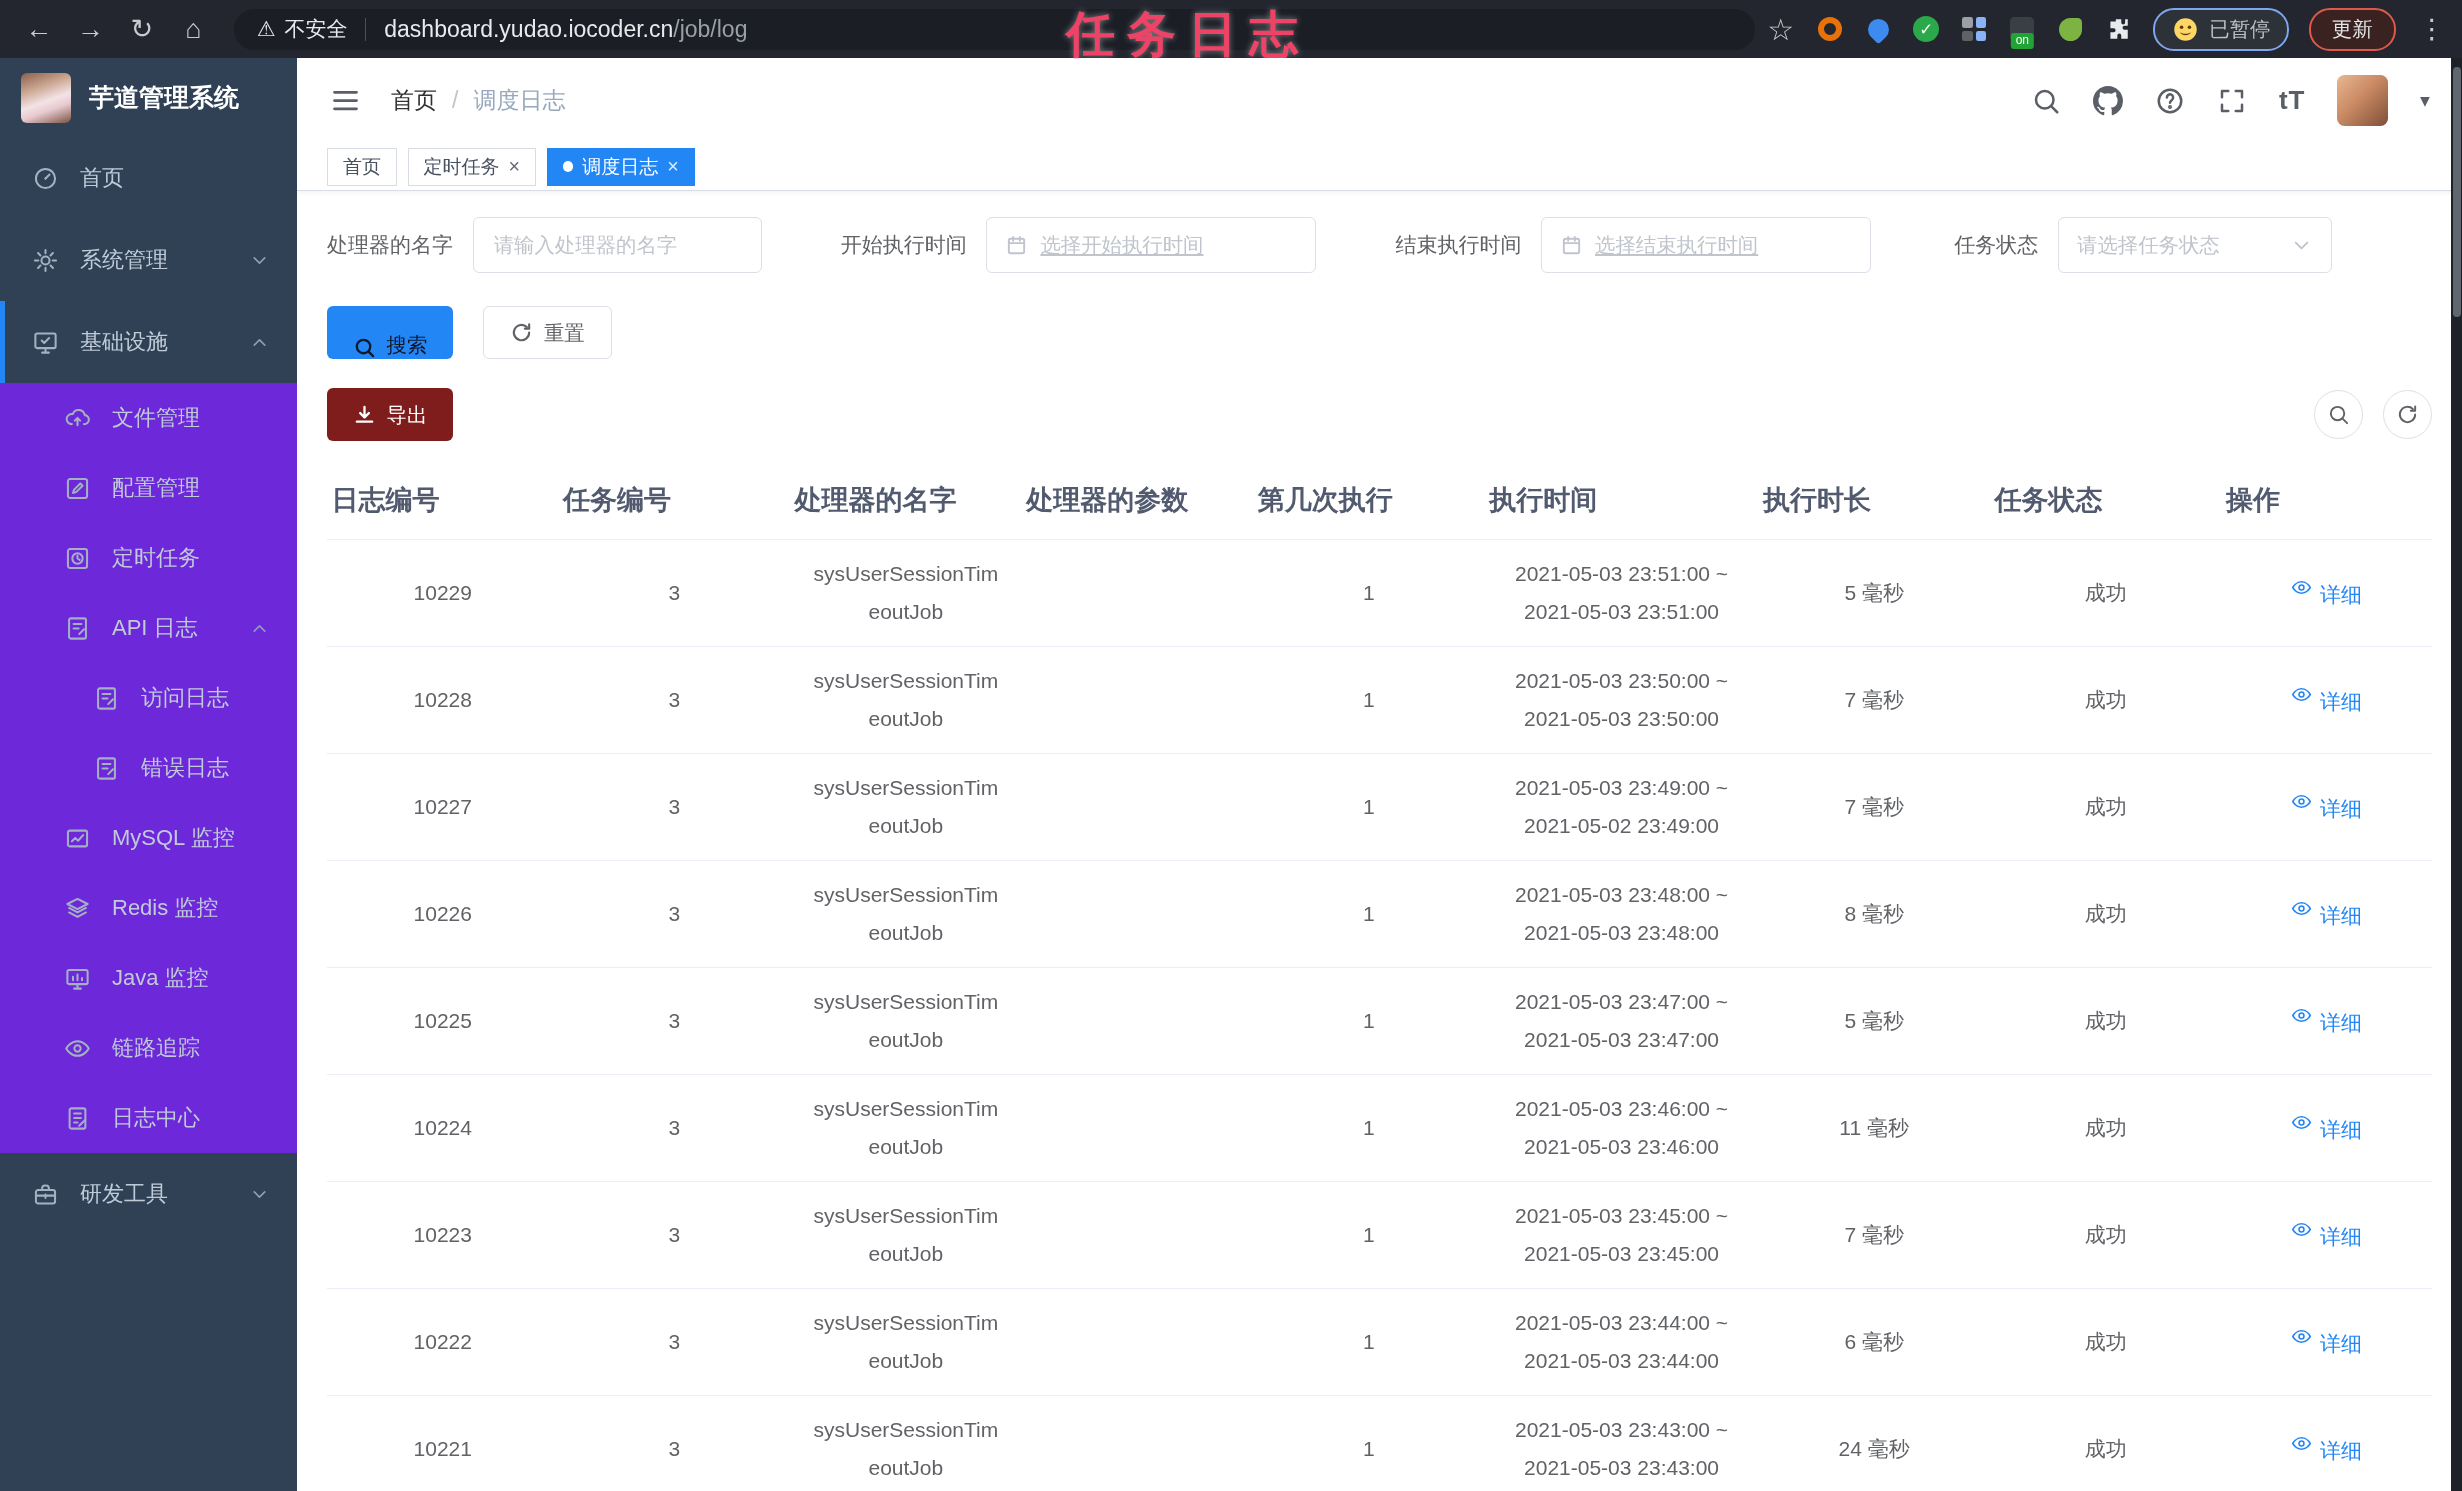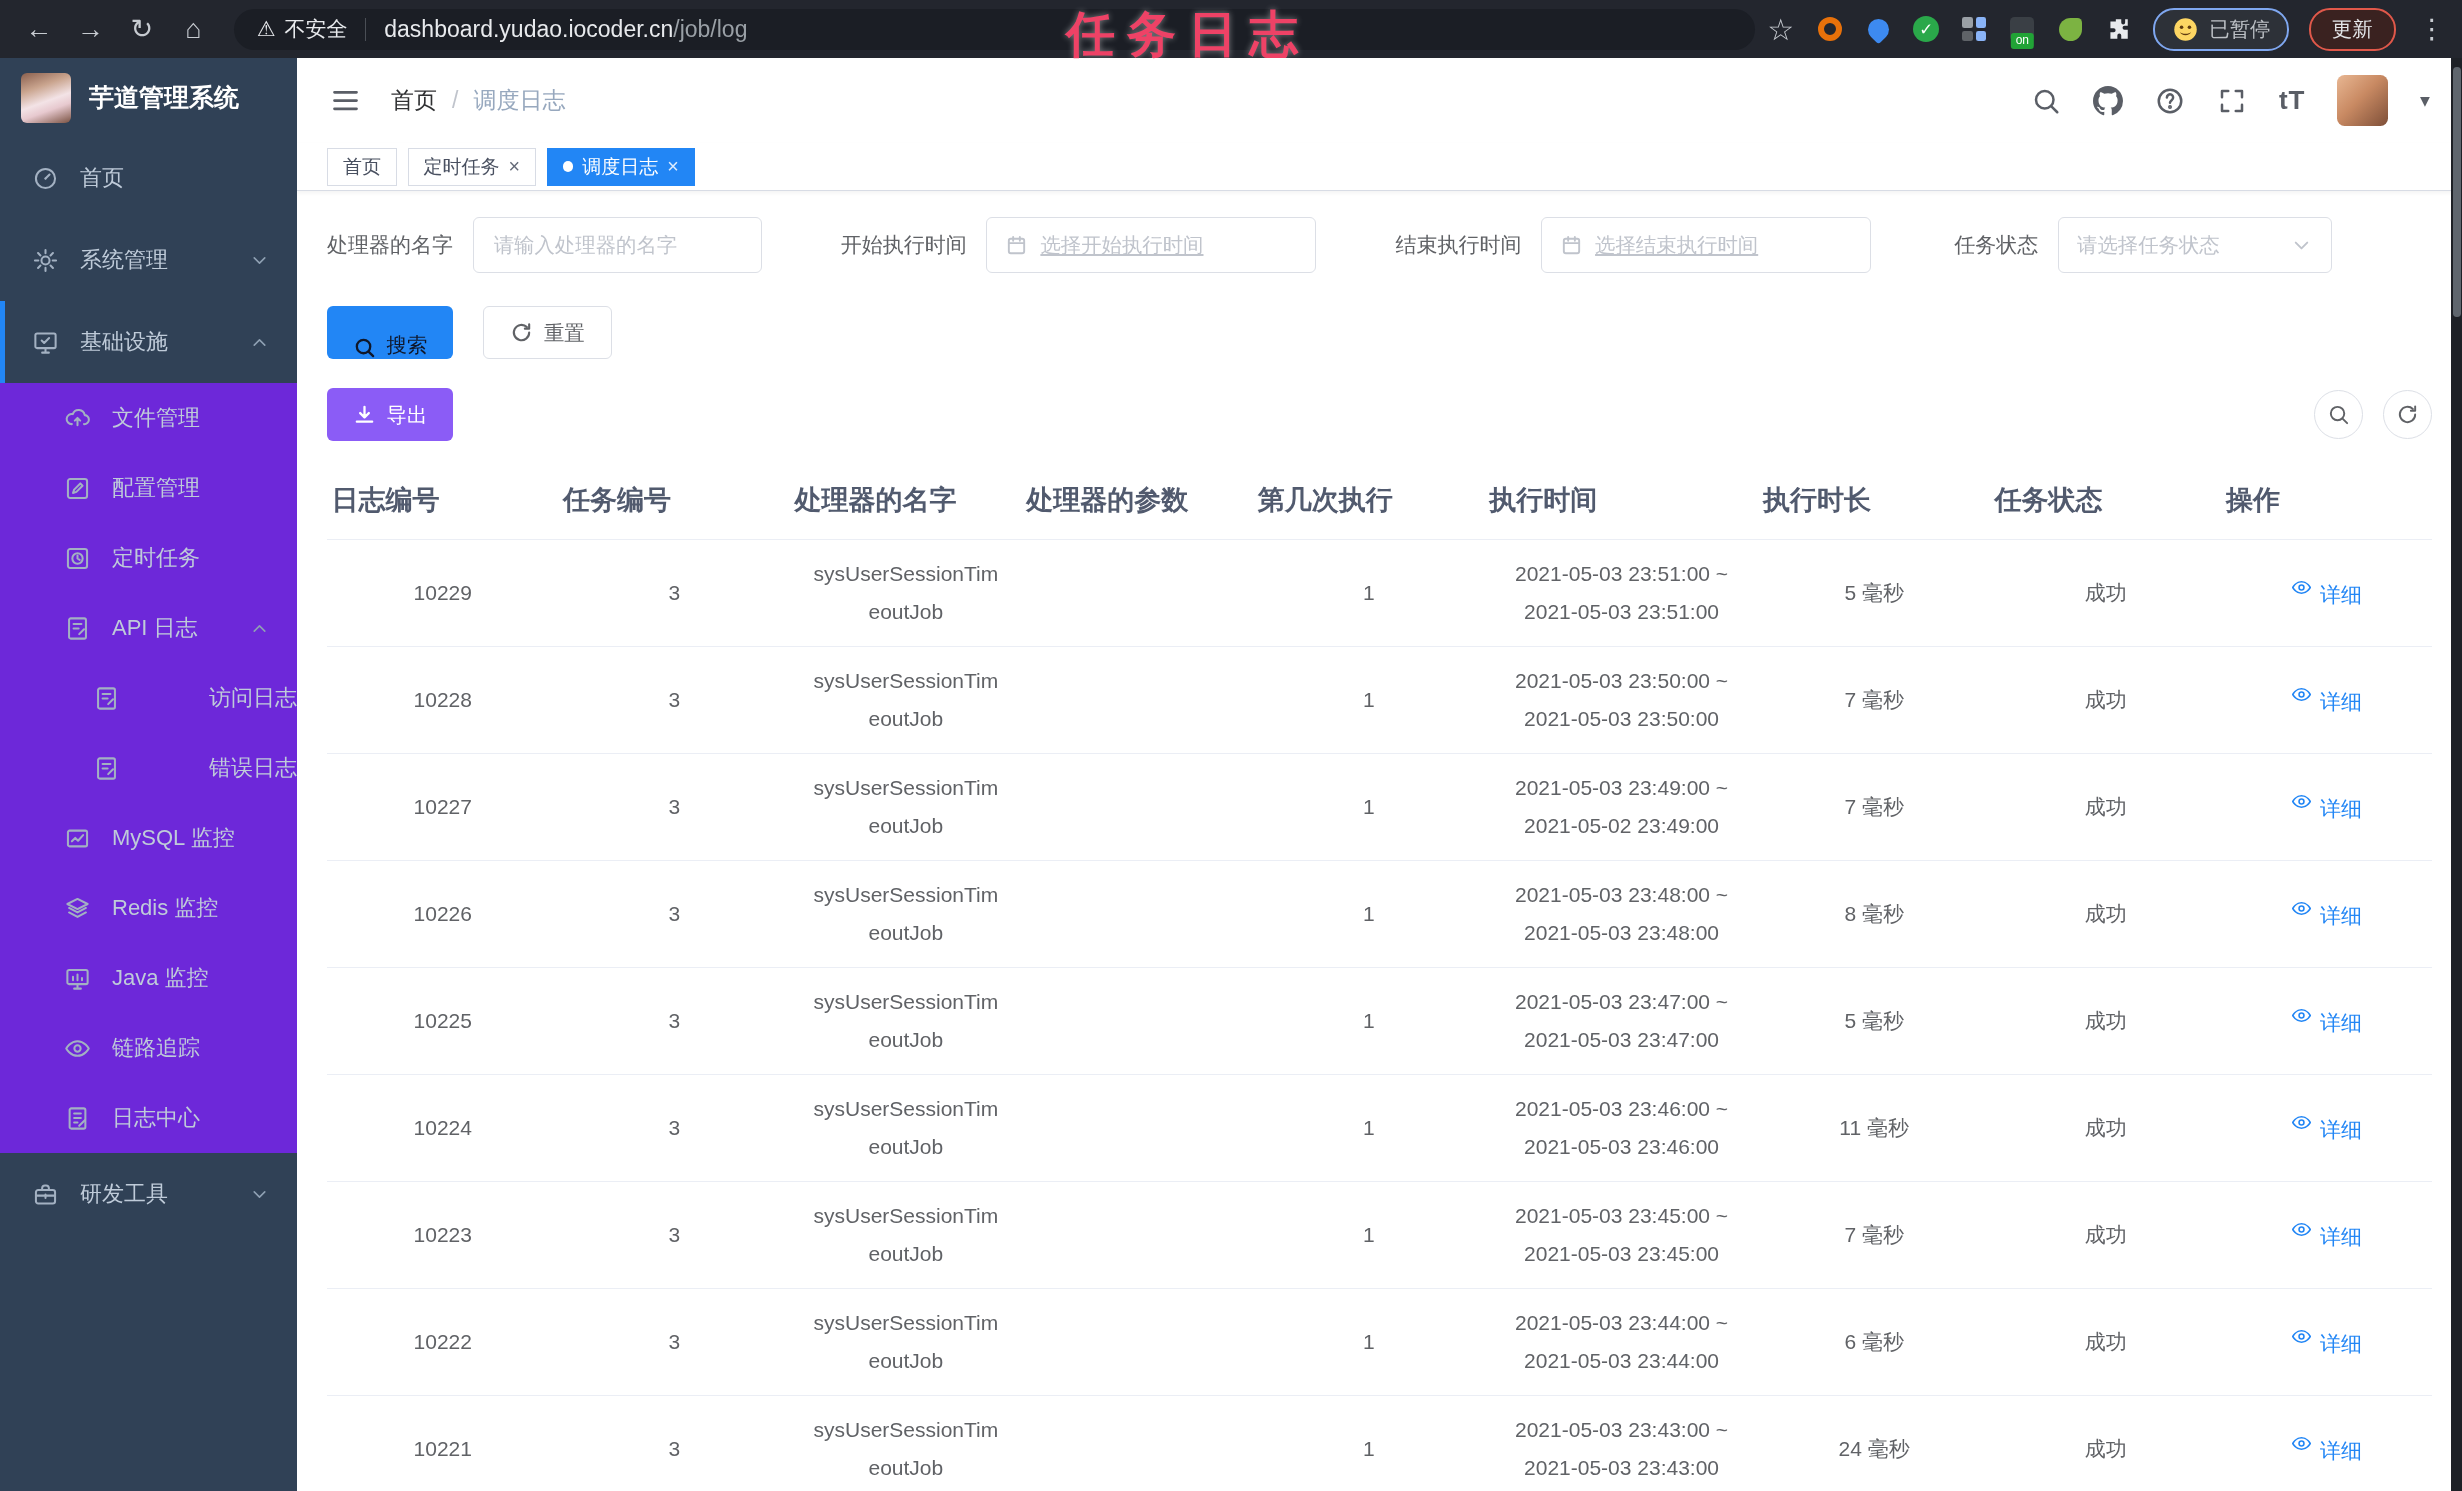--- a/index.html
+++ b/index.html
@@ -34,21 +34,21 @@
   .sidebar{width:297px;flex:0 0 auto;background:#304156;position:relative;overflow:hidden;}
   .logo{height:79px;display:flex;align-items:center;gap:18px;padding:0 21px;}
   .logo-img{width:50px;height:50px;border-radius:6px;flex:0 0 auto;
             background:linear-gradient(160deg,#8a5f4d 0%,#caa58f 30%,#f3e3e6 55%,#e7c9cf 70%,#7a5242 100%);}
   .logo-title{color:#fff;font-size:25px;font-weight:700;white-space:nowrap;}
   .mi{display:flex;align-items:center;gap:21px;padding-left:32px;font-size:22px;color:#bfcbd9;
       position:relative;cursor:pointer;box-sizing:border-box;}
   .mi.l0{height:82px;}
   .mi.l1,.mi.l2{height:70px;background:#6d28d9;}
   .mi.l1{padding-left:64px;}
-  .mi.l2{padding-left:93px;justify-content:space-between;}
+  .mi.l2{padding-left:93px;}
   .mi .sicon{width:27px;height:27px;color:#a3b1c2;flex:0 0 auto;}
   .mi .chev{position:absolute;right:27px;width:21px;height:21px;color:#8fa0b3;}
   .mi.active-parent::before{content:"";position:absolute;left:0;top:0;bottom:0;width:5.3px;background:#2286f5;}
   
   .main{flex:1 1 auto;min-width:0;display:flex;flex-direction:column;background:#fff;}
   .navbar{height:85px;display:flex;align-items:center;padding:0 32px;flex:0 0 auto;}
   .hamburger{width:33px;height:33px;color:#5a5e66;}
   .crumb{display:flex;align-items:center;margin-left:29px;font-size:23px;}
   .crumb-home{color:#303133;}
   .crumb-sep{color:#c0c4cc;margin:0 15px;}
@@ -83,21 +83,21 @@
   .cal-ico,.sel-chev{width:23px;height:23px;color:#c0c4cc;flex:0 0 auto;}
   .w-text{width:289px;}
   .w-date{width:330px;text-decoration:underline;}
   .w-sel{width:274px;}
   .btnrow{margin-top:33px;display:flex;gap:30px;}
   .btn{height:53px;padding:0 26px;border-radius:6px;font-size:20.4px;display:flex;align-items:center;
        gap:10.6px;border:none;cursor:pointer;font-family:inherit;}
   .btn .bico{width:23px;height:23px;}
   .btn.primary{background:#2286f5;color:#0f172a;align-items:flex-end;}
   .btn.plain{background:#fff;border:0.8px solid #dcdfe6;color:#606266;}
-  .btn.warning{background:#8b5cf6;color:#fff;}
+  .btn.warning{background:#7f1d1d;color:#fff;}
   .exportrow{margin-top:29px;display:flex;align-items:center;}
   .circles{margin-left:auto;display:flex;gap:19.7px;}
   .circle{width:47px;height:47px;border-radius:50%;border:0.8px solid #dcdfe6;background:#fff;color:#606266;
           display:flex;align-items:center;justify-content:center;cursor:pointer;}
   .circle svg{width:23px;height:23px;}
   
   table{width:100%;border-collapse:collapse;margin-top:19.7px;table-layout:fixed;}
   thead th{font-size:27px;color:#515a6e;font-weight:700;padding:21px 4.5px;border-bottom:0.8px solid #ebeef5;
            text-align:left;white-space:nowrap;}
   tbody td{font-size:21px;color:#606266;text-align:center;padding:15px 6px;border-bottom:0.8px solid #ebeef5;

